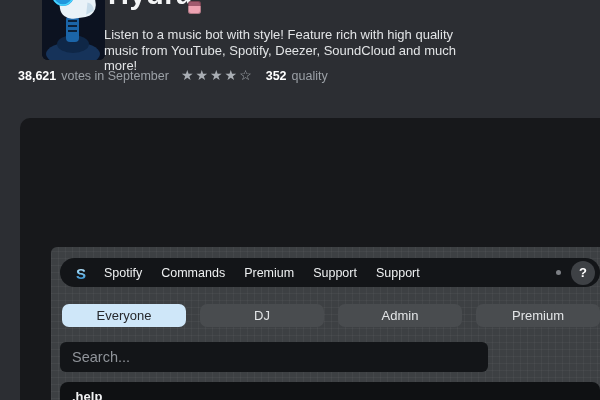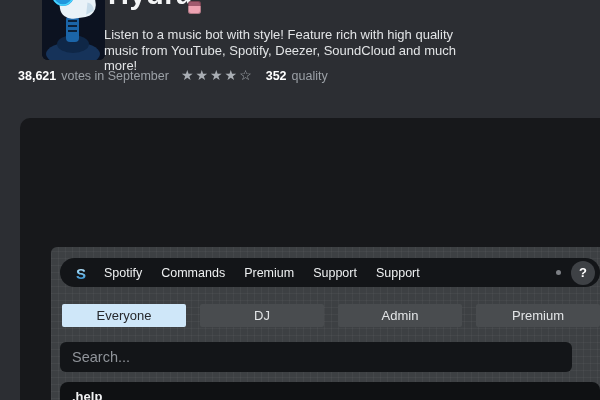--- a/index.html
+++ b/index.html
@@ -38,26 +38,26 @@
           padding:0 5px 0 12px;}
   .logo{width:18px;height:18px;margin-right:14px;flex:none;}
   .nav-item{color:#eef0f1;font-size:12.5px;font-weight:500;margin-right:19px;cursor:pointer;}
   .nav-spacer{flex:1;}
   .status-dot{width:5px;height:5px;border-radius:50%;background:#7d8085;margin-right:10px;flex:none;}
   .help-btn{width:24px;height:24px;border-radius:50%;border:none;background:#3e4145;color:#ffffff;
             font-size:13px;font-weight:700;line-height:24px;text-align:center;padding:0;cursor:pointer;flex:none;}
 
   
   .tabs{display:flex;gap:14px;margin:17px 0 0 2px;}
-  .tab{flex:1;height:23px;border:none;border-radius:2px;background:#494c4f;color:#e3e5e7;
+  .tab{flex:1;height:23px;border:none;border-radius:7px;background:#494c4f;color:#e3e5e7;
        font-size:13px;line-height:23px;text-align:center;padding:0;cursor:pointer;}
   .tab.active{background:#cfe7f9;color:#26282c;font-weight:500;}
 
   
-  .search{display:block;width:512px;height:30px;margin-top:15px;background:#131518;border:none;
+  .search{display:block;width:428px;height:30px;margin-top:15px;background:#131518;border:none;
           border-radius:6px;color:#e8eaec;font-size:14.5px;padding:0 12px;outline:none;}
   .search::placeholder{color:#90949a;}
 
   
   .card{width:540px;background:#0f1113;border-radius:8px;padding:7px 10px 9px 10px;margin-top:10px;}
   .cmd-name{font-size:13px;font-weight:700;color:#f1f2f3;margin:0 0 6px 2px;}
 </style>
 </head>
 <body>
 

